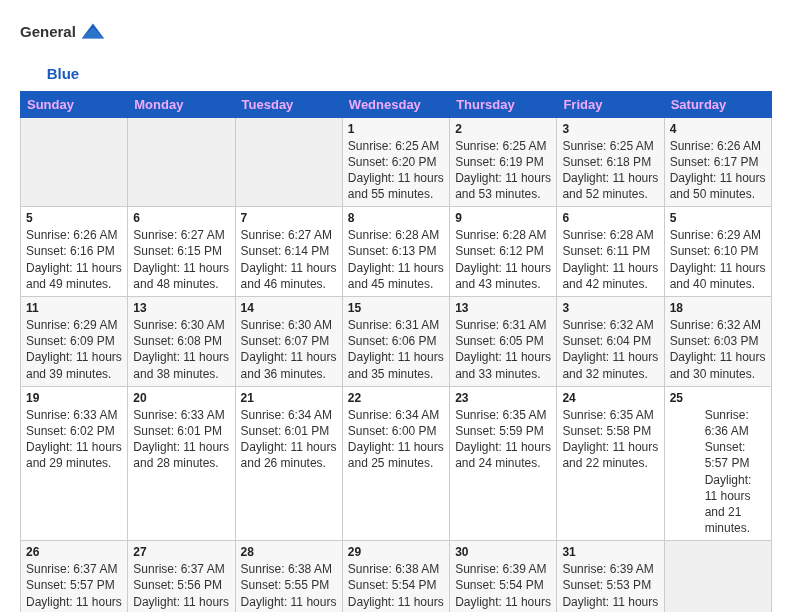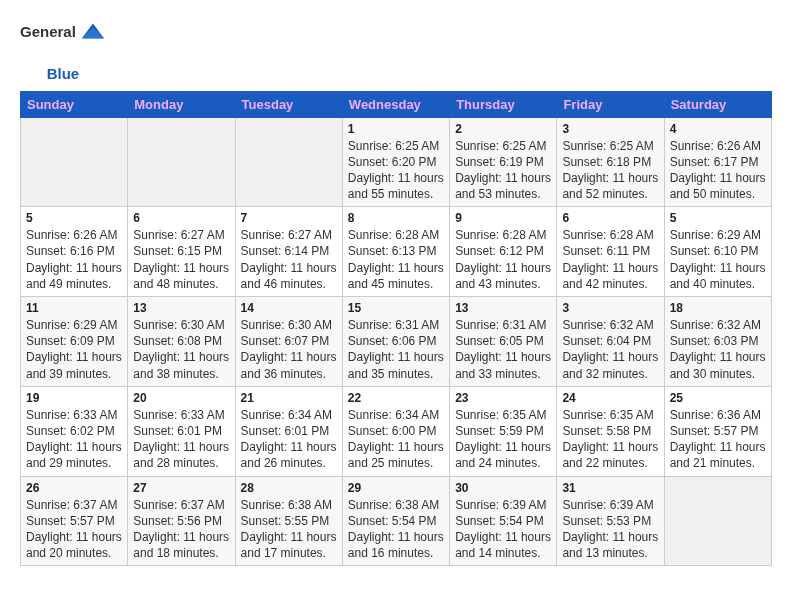--- a/index.html
+++ b/index.html
@@ -307,21 +307,21 @@
           </td>
           <td>
             <span class="day-num">24</span>
             <div class="day-info" style="white-space: pre-line;">Sunrise: 6:35 AM
 Sunset: 5:58 PM
 Daylight: 11 hours
 and 22 minutes.</div>
           </td>
           <td>
             <span class="day-num">25</span>
-            <div class="day-info" style="white-space: pre-line;">Sunrise: 6:36 AM
+            <div class="day-info" style="white-space: pre-line; margin-left: 35px;">Sunrise: 6:36 AM
 Sunset: 5:57 PM
 Daylight: 11 hours
 and 21 minutes.</div>
           </td>
         </tr>
         <tr>
           <td>
             <span class="day-num">26</span>
             <div class="day-info" style="white-space: pre-line;">Sunrise: 6:37 AM
 Sunset: 5:57 PM

